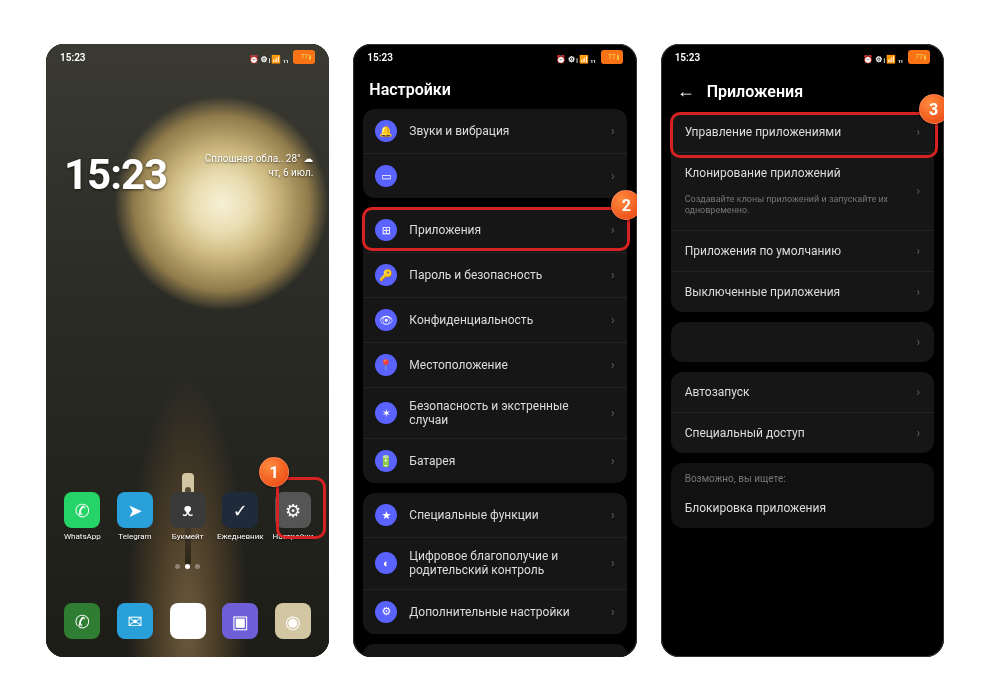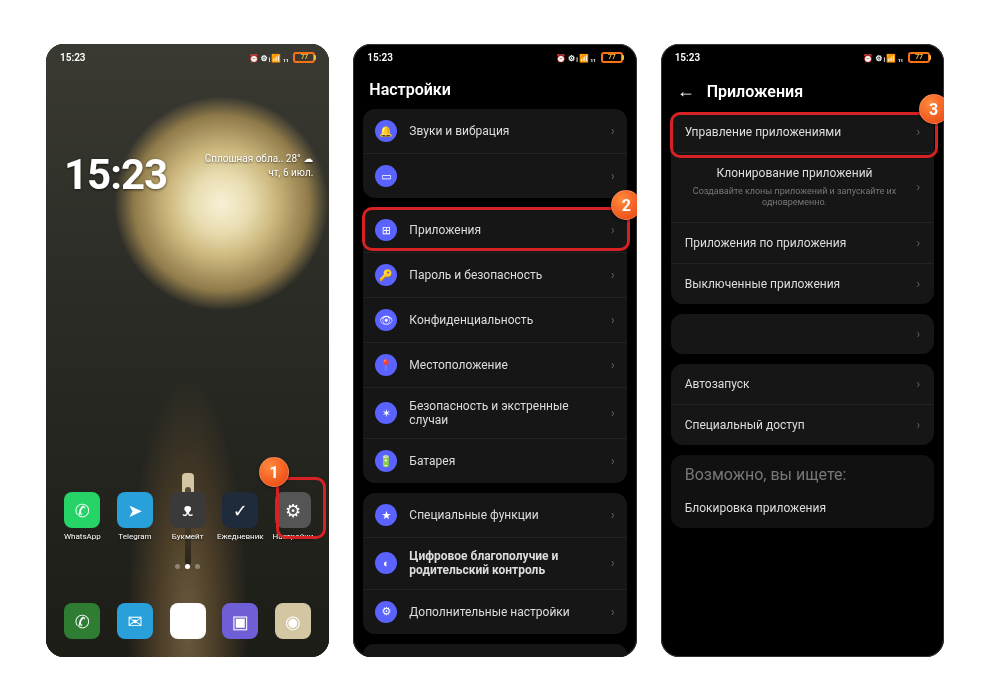--- a/index.html
+++ b/index.html
@@ -3,21 +3,21 @@
 <meta charset="utf-8">
 <style>
   * { margin:0; padding:0; box-sizing:border-box; font-family: -apple-system, "Segoe UI", Roboto, Arial, sans-serif; }
   body { background:#fff; width:990px; height:700px; position:relative; }
   .wrap { display:flex; gap:24px; padding:44px 46px; }
   .phone { width:286px; height:613px; border-radius:18px; background:#000; position:relative; overflow:hidden; box-shadow:0 0 0 1px #333 inset; }
   
   .status { position:absolute; top:0; left:0; right:0; height:26px; display:flex; justify-content:space-between; align-items:center; padding:0 14px; color:#fff; font-size:10px; font-weight:600; z-index:5;}
   .status .right { display:flex; align-items:flex-end; gap:3px; font-size:8px; letter-spacing:-0.3px;}
   .batt { display:inline-flex; align-items:center;}
-  .batt-pill { width:22px; height:11px; border:2px solid #f97316; border-radius:3px; display:flex; align-items:center; justify-content:center; font-size:7px; color:#f0c040; margin-left:2px; position:relative;}
+  .batt-pill { width:22px; height:11px; border:7px solid #f97316; border-radius:3px; display:flex; align-items:center; justify-content:center; font-size:7px; color:#f0c040; margin-left:2px; position:relative;}
   .batt-pill::after { content:""; position:absolute; right:-3px; width:2px; height:5px; background:#f0c040; border-radius:0 1px 1px 0;}
   
   .step-badge { position:absolute; width:30px; height:30px; border-radius:50%; background:radial-gradient(circle at 35% 30%, #ff8a3d, #e8400e); color:#fff; font-weight:700; font-size:16px; display:flex; align-items:center; justify-content:center; border:1px solid #fff3; box-shadow:0 1px 3px rgba(0,0,0,.5); z-index:20;}
   .hl { position:absolute; border:3px solid #d62222; border-radius:10px; z-index:15; pointer-events:none;}
   
   .wallpaper { position:absolute; inset:0; background:
       radial-gradient(circle at 62% 26%, #f7f0d6 0%, #e8dcb0 6%, #cdb97f 11%, #8f7a4a 18%, rgba(0,0,0,0) 22%),
       radial-gradient(ellipse at 50% 95%, #6a5a3e 0%, #4c3e28 14%, rgba(0,0,0,0) 30%),
       linear-gradient(#3a3a33 0%, #2c2c26 40%, #1d1d18 100%);
   }
@@ -46,23 +46,23 @@
   .ic-cam { background:#d2c6a3; color:#333;}
   
   .hdr { padding:36px 16px 10px; color:#fff; font-size:16px; font-weight:600; display:flex; align-items:center; gap:12px;}
   .back-arr { font-size:18px; font-weight:400;}
   .s-list { padding:0 10px; display:flex; flex-direction:column; gap:10px; overflow:hidden;}
   .card { background:#161616; border-radius:12px; overflow:hidden;}
   .row { display:flex; align-items:center; padding:11px 12px; gap:12px; color:#ddd; font-size:12px; position:relative;}
   .row + .row { border-top:1px solid #222;}
   .row .chev { margin-left:auto; color:#666; font-size:12px;}
   .ico { width:22px; height:22px; border-radius:50%; background:#5a62ff; display:flex; align-items:center; justify-content:center; font-size:11px; color:#fff; flex-shrink:0;}
-  .row .sub { display:block; color:#777; font-size:9px; margin-top:6px; line-height:1.25;}
-  .row.noicon { padding:13px 14px;text-align:center;}
-  .maybe { padding:10px 14px 4px; color:#777; font-size:16px;}
+  .row .sub { display:block; color:#777; font-size:9px; margin-top:14px; line-height:1.25;}
+  .row.noicon { padding:13px 14px;}
+  .maybe { padding:10px 14px 4px; color:#777; font-size:10px;}
 </style>
 </head>
 <body>
 
 <div class="wrap">
 
   <div class="phone">
     <div class="wallpaper"></div>
     <div class="status">
       <span>15:23</span>
@@ -186,21 +186,21 @@
           </div>
       </div>
       <div class="card">
         <div class="row">
             <span class="ico">★</span>
             <span>Специальные функции</span>
             <span class="chev">›</span>
           </div>
         <div class="row">
             <span class="ico">◐</span>
-            <span style="line-height:1.2;font-weight:bold;">Цифровое благополучие и родительский контроль</span>
+            <span style="line-height:1.2;">Цифровое благополучие и родительский контроль</span>
             <span class="chev">›</span>
           </div>
         <div class="row">
             <span class="ico">⚙</span>
             <span>Дополнительные настройки</span>
             <span class="chev">›</span>
           </div>
       </div>
       <div class="card">
         <div class="row"></div>
@@ -230,21 +230,21 @@
       <div class="card">
         <div class="row noicon">
             <span>Управление приложениями</span>
             <span class="chev">›</span>
           </div>
         <div class="row noicon">
             <span><span>Клонирование приложений</span><span class="sub">Создавайте клоны приложений и запускайте их одновременно.</span></span>
             <span class="chev">›</span>
           </div>
         <div class="row noicon">
-            <span>Приложения по приложения</span>
+            <span>Приложения по умолчанию</span>
             <span class="chev">›</span>
           </div>
         <div class="row noicon">
             <span>Выключенные приложения</span>
             <span class="chev">›</span>
           </div>
       </div>
       <div class="card">
         <div class="row noicon">
             <span class="chev">›</span>

